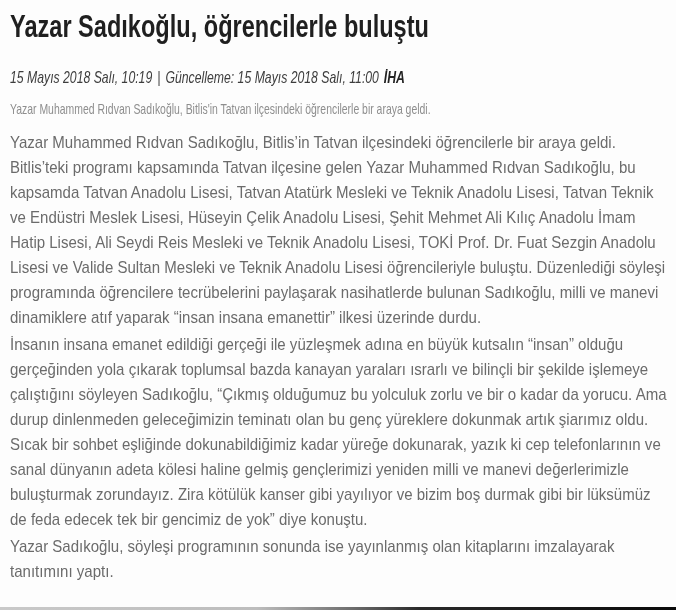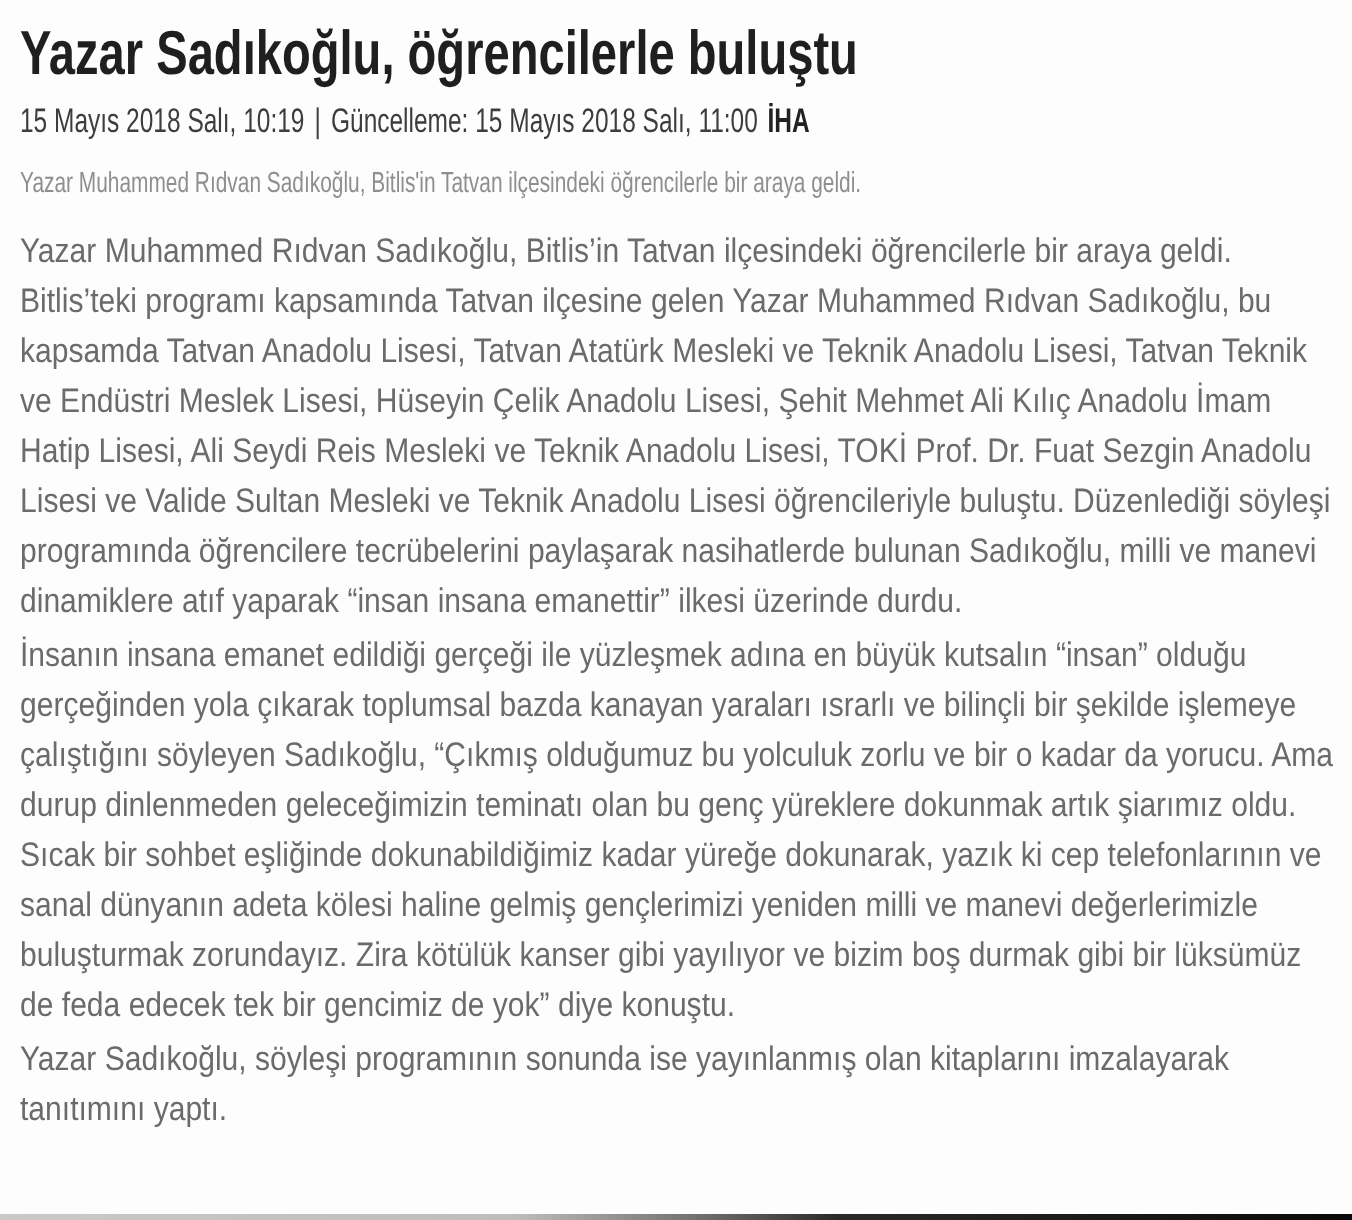--- a/index.html
+++ b/index.html
@@ -28,22 +28,23 @@
     font-weight: 700;
     color: var(--title, #1f1f1f);
     display: inline-block;
     white-space: nowrap;
     transform: scaleX(0.76);
     transform-origin: 0 50%;
     letter-spacing: 0;
   }
   .meta {
     display: block;
-    margin-top: 5px;
+    margin-top: 22px;
     height: 20px;
+    font-style: italic;
   }
   .meta-inner {
     display: inline-block;
     white-space: nowrap;
     font-size: 17px;
     line-height: 20px;
     color: var(--meta, #3d3d3d);
     transform: scaleX(0.72);
     transform-origin: 0 50%;
   }

